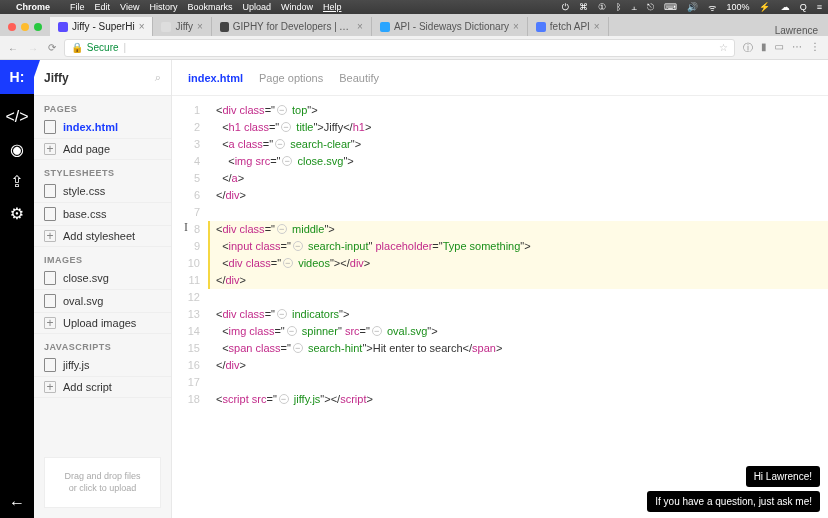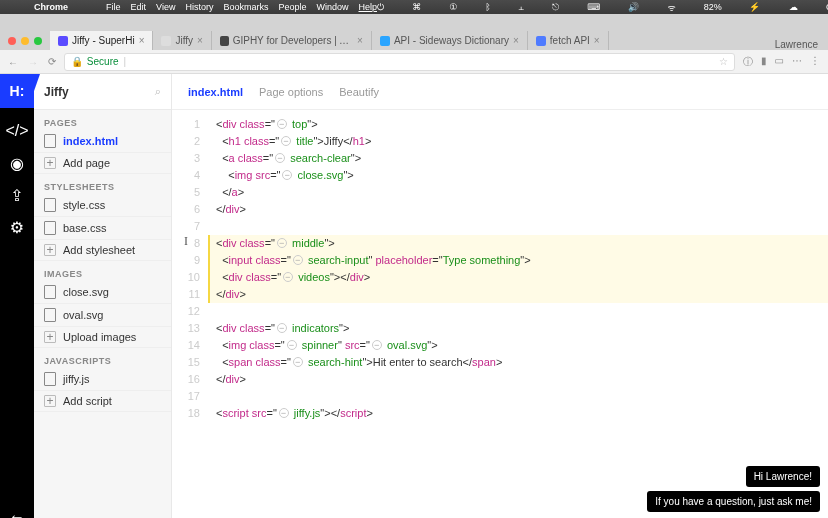--- a/index.html
+++ b/index.html
@@ -1,25 +1,25 @@
 <!DOCTYPE html>
 <html><head>
 <meta charset="utf-8">
 <style>
 * { margin: 0; padding: 0; box-sizing: border-box; font-family: -apple-system, BlinkMacSystemFont, "Segoe UI", Helvetica, Arial, sans-serif; }
 body { width: 828px; height: 518px; overflow: hidden; background: #fff; }
 
 
 .menubar { height: 14px; background: linear-gradient(#4a4a4a,#3a3a3a); color: #fff; display: flex; align-items: center; font-size: 9px; padding: 0 6px; justify-content: space-between; }
-.menubar .left, .menubar .right { display: flex; gap: 28px; align-items: center; }
+.menubar .left, .menubar .right { display: flex; gap: 10px; align-items: center; }
 .menubar .apple { font-size: 10px; }
 .menubar .bold { font-weight: 600; }
 
 
-.tabbar { height: 36px; background: #d3d3d3; display: flex; align-items: flex-end; font-size: 10px; }
+.tabbar { height: 22px; background: #d3d3d3; display: flex; align-items: flex-end; font-size: 10px; }
 .tabbar .tab { height: 19px; display: flex; align-items: center; gap: 4px; padding: 0 8px; border-right: 1px solid #b9b9b9; background: #d3d3d3; color: #555; max-width: 160px; }
 .tabbar .tab.active { background: #f2f2f2; color: #222; }
 .tabbar .tab .favicon { width: 10px; height: 10px; border-radius: 2px; display:inline-block; }
 .tabbar .tab .close { color: #888; font-size: 10px; }
 .tabbar .right-label { margin-left: auto; padding: 0 10px; color: #555; }
 .traffic { display:flex; gap:5px; padding:0 8px; align-items:center; height:19px;}
 .traffic span{width:8px;height:8px;border-radius:50%;}
 .tred{background:#ff5f57}.tyel{background:#febc2e}.tgrn{background:#28c840}
 
 .addrbar { height: 24px; background: #f2f2f2; border-bottom: 1px solid #ddd; display: flex; align-items: center; font-size: 10px; gap: 8px; padding: 0 8px; color: #555; }
@@ -77,33 +77,33 @@
 .chat .smile { width:22px; height:22px; background:#1a3cff; color:#fff; border-radius:50%; display:flex; align-items:center; justify-content:center; font-size:13px;}
 .cursor-i { position:absolute; font-family:serif; color:#555; font-size:12px; }
 </style>
 </head>
 <body>
 
 <div class="menubar">
   <div class="left">
     <span class="apple"></span>
     <span class="bold">Chrome</span>
-    <span id="menu-items"><span style="margin-left: 10px;">File</span><span style="margin-left: 10px;">Edit</span><span style="margin-left: 10px;">View</span><span style="margin-left: 10px;">History</span><span style="margin-left: 10px;">Bookmarks</span><span style="margin-left: 10px;">People</span><span style="margin-left: 10px;">Window</span><span style="margin-left: 10px; text-decoration: underline;">Help</span></span>
+    <span id="menu-items"><span style="margin-left: 10px;">File</span><span style="margin-left: 10px;">Edit</span><span style="margin-left: 10px;">View</span><span style="margin-left: 10px;">History</span><span style="margin-left: 10px;">Bookmarks</span><span style="margin-left: 10px;">Upload</span><span style="margin-left: 10px;">Window</span><span style="margin-left: 10px; text-decoration: underline;">Help</span></span>
   </div>
   <div class="right" id="status-items">
       <span>⏻</span>
       <span>⌘</span>
       <span>①</span>
       <span>ᛒ</span>
       <span>⫠</span>
       <span>⎋</span>
       <span>⌨</span>
       <span>🔊</span>
       <span>ᯤ</span>
-      <span>82%</span>
+      <span>100%</span>
       <span>⚡</span>
       <span>☁</span>
       <span>Q</span>
       <span>≡</span>
     </div>
 </div>
 
 <div class="tabbar">
   <div class="traffic">
       <span class="tred"></span>
@@ -216,20 +216,24 @@
         <div class="item">
           <span class="file-ico"></span>
           <span>jiffy.js</span>
         </div>
         <div class="item">
           <span class="add-ico">+</span>
           <span>Add script</span>
         </div>
       </div>
     <div style="flex:1"></div>
+    <div class="dropzone">
+      <div>Drag and drop files</div>
+      <div>or click to upload</div>
+    </div>
   </div>
 
   <div class="editor">
     <div class="editor-tabs" id="editor-tabs">
         <span class="etab active">index.html</span>
         <span class="etab">Page options</span>
         <span class="etab">Beautify</span>
       </div>
     <div class="code-wrap">
       <span class="cursor-i" style="left:12px; top:123px;">I</span>

